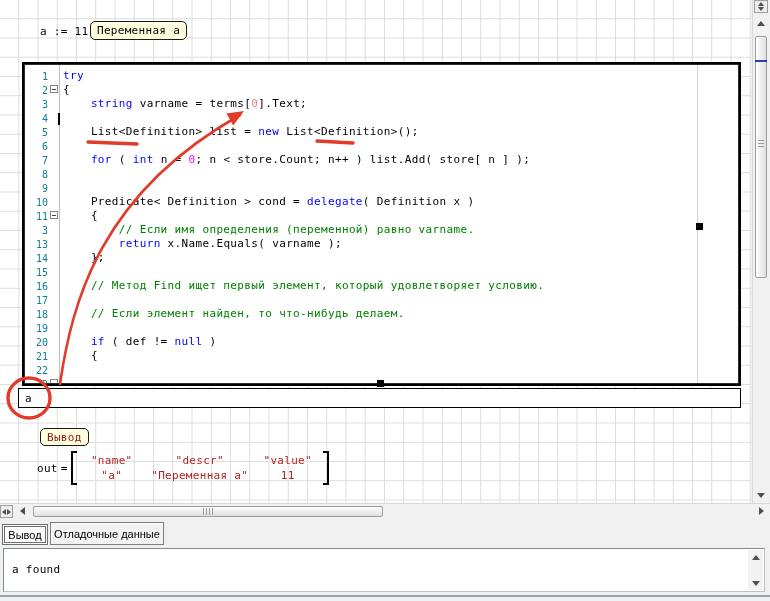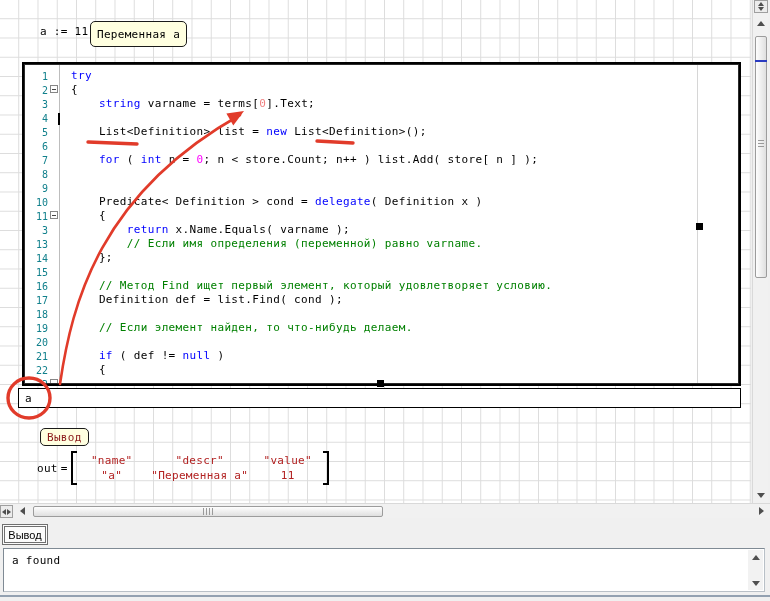--- a/index.html
+++ b/index.html
@@ -6,31 +6,31 @@
   body{width:770px;height:601px;overflow:hidden;background:#f0f0f0;font-family:"Liberation Sans",sans-serif;}
   #app{position:relative;width:770px;height:601px;background:#f0f0f0;}
 
   
   .grid-area{position:absolute;left:0;top:0;width:751px;height:503px;background:#fff;
     background-image:linear-gradient(to right,#dcdcdc 1px,transparent 1px),
                      linear-gradient(to bottom,#dcdcdc 1px,transparent 1px);
     background-size:19.25px 19.25px;background-position:-1px -1px;}
 
   .var-def{position:absolute;left:40px;top:25px;font:11px "DejaVu Sans Mono",monospace;color:#000;letter-spacing:0.3px;}
-  .var-note{position:absolute;left:90px;top:21px;height:26px;display:inline-flex;align-items:center;
+  .var-note{position:absolute;left:90px;top:21px;height:19px;display:inline-flex;align-items:center;
     padding:4px 6px;border:1.5px solid var(--note-border);border-radius:5px;background:var(--note-bg);
     font:11px "DejaVu Sans Mono",monospace;color:#000;letter-spacing:0.3px;box-sizing:border-box;}
 
   
   .editor{position:absolute;left:22px;top:62px;width:719px;height:324px;background:#fff;
     border:2px solid #000;box-sizing:border-box;}
   .ed-inner{position:absolute;inset:0;border:1px solid #2b2b2b;overflow:hidden;background:#fff;}
   .gutter{position:absolute;left:0;top:4px;width:34px;}
   .gut-sep{position:absolute;left:34px;top:0;bottom:0;width:1px;background:#bdbdbd;}
-  .code{position:absolute;left:46px;top:4px;right:0;font:11px "DejaVu Sans Mono",monospace;letter-spacing:0.35px;}
+  .code{position:absolute;left:38px;top:4px;right:0;font:11px "DejaVu Sans Mono",monospace;letter-spacing:0.35px;}
   .crow{height:14px;white-space:pre;}
   .ln{height:14px;display:flex;align-items:center;font:10px "DejaVu Sans Mono",monospace;}
   .num{flex:0 0 23px;text-align:right;color:var(--lnum);}
   .fold{flex:0 0 11px;position:relative;height:100%;}
   .fold.on::before{content:"";position:absolute;left:2px;top:50%;margin-top:-5px;width:8px;height:8px;
     border:1px solid #868686;background:#fdfdfd;box-sizing:border-box;}
   .fold.on::after{content:"";position:absolute;left:4px;top:50%;margin-top:-1px;width:4px;height:1px;background:#444;}
   .t-p{color:#000;} .t-k{color:var(--kw);} .t-c{color:var(--cm);} .t-s{color:var(--str);}
   .t-n{color:var(--num);} .t-i{color:var(--numi);}
   .margin-line{position:absolute;left:672px;top:0;bottom:0;width:1px;background:#d6d6d6;}
@@ -92,21 +92,21 @@
   .tab1{position:absolute;left:2px;top:6px;width:46px;height:21px;background:#fbfbfb;
     border:1px solid #6f6f6f;box-sizing:border-box;}
   .tab1-inner{position:absolute;inset:1px;border:1px solid #6f6f6f;display:flex;align-items:center;
     justify-content:center;font-size:11px;color:#000;}
   .tab2{position:absolute;left:50px;top:4px;width:114px;height:23px;background:#f2f2f2;
     border:1px solid #7d7d7d;box-shadow:inset 1px 1px 0 #ffffff;box-sizing:border-box;
     display:flex;align-items:center;justify-content:center;font-size:11px;color:#000;}
 
   .console{position:absolute;left:3px;top:548px;width:762px;height:44px;background:#fff;
     border:1px solid;border-color:#7f8a94 #b9c0c7 #b9c0c7 #7f8a94;box-sizing:border-box;}
-  .console-text{position:absolute;left:8px;top:5px;font:11px "DejaVu Sans Mono",monospace;
+  .console-text{position:absolute;left:8px;top:14px;font:11px "DejaVu Sans Mono",monospace;
     letter-spacing:0.3px;color:#000;white-space:pre;}
   .csb{position:absolute;right:1px;top:1px;bottom:1px;width:15px;background:#f2f2f2;}
   .csb-up{position:absolute;top:0;left:0;right:0;height:14px;display:flex;align-items:center;justify-content:center;}
   .csb-down{position:absolute;bottom:0;left:0;right:0;height:14px;display:flex;align-items:center;justify-content:center;}
 
   .bline{position:absolute;left:0;top:595px;width:770px;height:2px;background:#93a1b1;}
 
   .anno-layer{position:absolute;left:0;top:0;width:770px;height:601px;pointer-events:none;z-index:10;}
 </style>
 </head>
@@ -220,26 +220,25 @@
             <div class="crow"><span class="t-p">{</span></div>
             <div class="crow"><span class="t-p">    </span><span class="t-k">string</span><span class="t-p"> varname = terms[</span><span class="t-i">0</span><span class="t-p">].Text;</span></div>
             <div class="crow"></div>
             <div class="crow"><span class="t-p">    List&lt;Definition&gt; list = </span><span class="t-k">new</span><span class="t-p"> List&lt;Definition&gt;();</span></div>
             <div class="crow"></div>
             <div class="crow"><span class="t-p">    </span><span class="t-k">for</span><span class="t-p"> ( </span><span class="t-k">int</span><span class="t-p"> n = </span><span class="t-n">0</span><span class="t-p">; n &lt; store.Count; n++ ) list.Add( store[ n ] );</span></div>
             <div class="crow"></div>
             <div class="crow"><span class="t-p">    </span></div>
             <div class="crow"><span class="t-p">    Predicate&lt; Definition &gt; cond = </span><span class="t-k">delegate</span><span class="t-p">( Definition x )</span></div>
             <div class="crow"><span class="t-p">    {</span></div>
+            <div class="crow"><span class="t-p">        </span><span class="t-c">// Если имя определения (переменной) равно varname.</span></div>
             <div class="crow"><span class="t-p">        </span><span class="t-k">return</span><span class="t-p"> x.Name.Equals( varname );</span></div>
-            <div class="crow"><span class="t-p">        </span><span class="t-c">// Если имя определения (переменной) равно varname.</span></div>
             <div class="crow"><span class="t-p">    };</span></div>
             <div class="crow"></div>
             <div class="crow"><span class="t-p">    </span><span class="t-c">// Метод Find ищет первый элемент, который удовлетворяет условию.</span></div>
-            <div class="crow"><span class="t-p">    Definition def = list.Find( cond );</span></div>
             <div class="crow"></div>
             <div class="crow"><span class="t-p">    </span><span class="t-c">// Если элемент найден, то что-нибудь делаем.</span></div>
             <div class="crow"></div>
             <div class="crow"><span class="t-p">    </span><span class="t-k">if</span><span class="t-p"> ( def != </span><span class="t-k">null</span><span class="t-p"> )</span></div>
             <div class="crow"><span class="t-p">    {</span></div>
           </div>
         <div class="margin-line"></div>
         <div class="cursor"></div>
       </div>
     </div>
@@ -298,20 +297,21 @@
     </div>
     <div class="hsb-right">
       <div class="tri-r"></div>
     </div>
   </div>
 
   <div class="tabrow">
     <div class="tab1">
       <div class="tab1-inner">Вывод</div>
     </div>
+    <div class="tab2">Отладочные данные</div>
   </div>
 
   <div class="console">
     <div class="console-text">a found</div>
     <div class="csb">
       <div class="csb-up">
         <div class="tri-u"></div>
       </div>
       <div class="csb-down">
         <div class="tri-d"></div>

